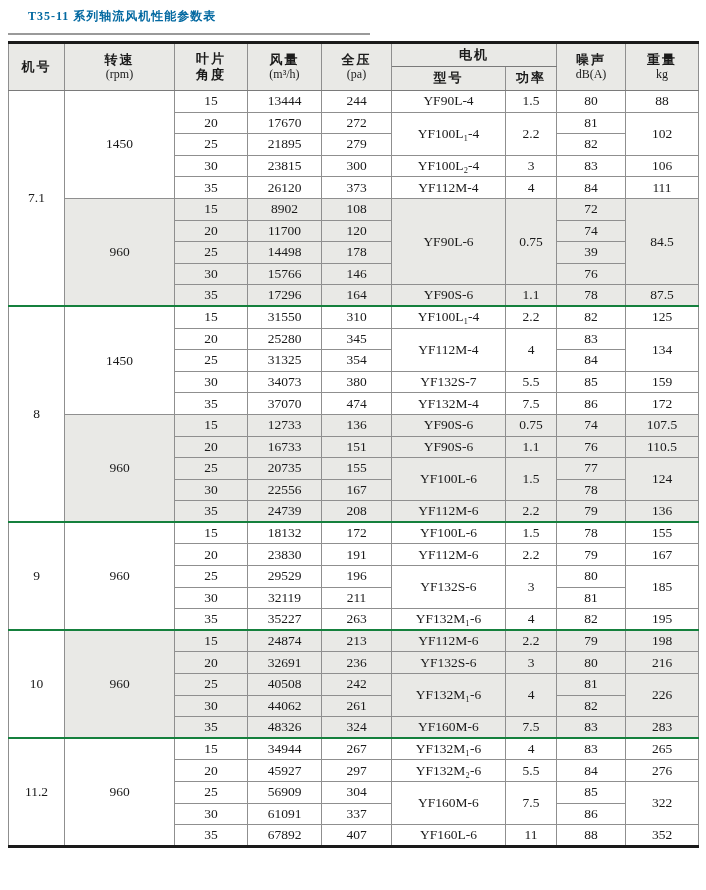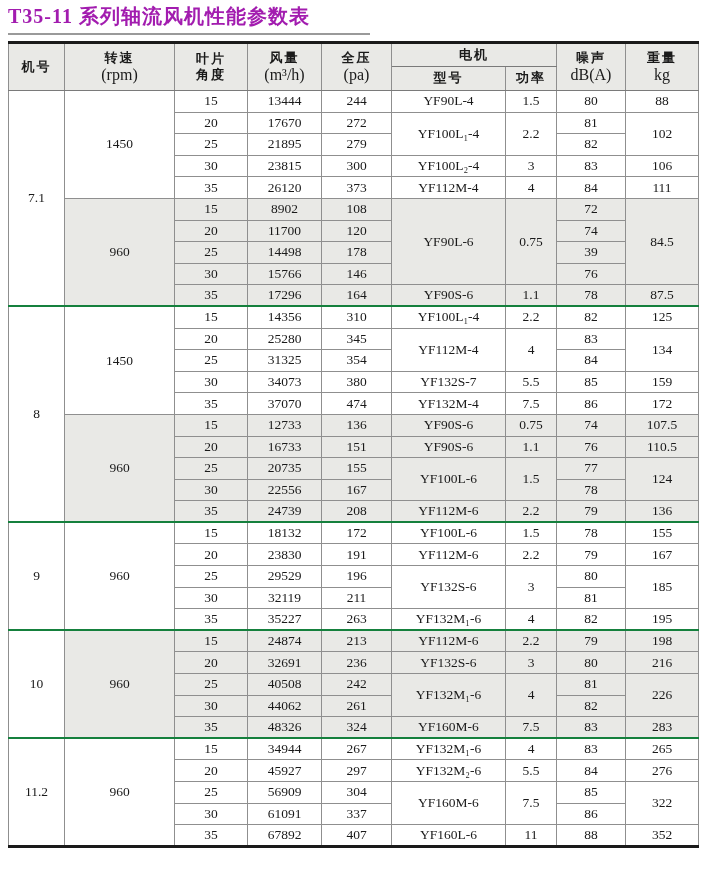--- a/index.html
+++ b/index.html
@@ -5,22 +5,22 @@
   * { box-sizing: border-box; }
   html, body { margin: 0; padding: 0; }
   body {
     width: 706px; height: 890px; overflow: hidden;
     background: #ffffff; color: #1a1a1a;
     font-family: "Liberation Serif", "DejaVu Serif", serif;
   }
   .page { padding: 7px 8px 0 8px; }
 
   .title {
-    font-size: 20px; font-weight: bold; letter-spacing: 1px;
-    color: #a21caf; line-height: 19px;
+    font-size: 12px; font-weight: bold; letter-spacing: 1px;
+    color: #0369a1; line-height: 19px; margin-left: 20px;
   }
   .title-rule {
     width: 362px; height: 2px; background: #9a9a9a;
     margin: 7px 0 6px 0;
   }
 
   table.perf {
     border-collapse: collapse; table-layout: fixed; width: 690px;
     border-left: 1px solid #8f8f8f; border-right: 1px solid #8f8f8f;
     border-top: 3px solid #1a1a1a; border-bottom: 3px solid #1a1a1a;
@@ -40,21 +40,21 @@
   td.ge { border-bottom: 2px solid #15803d; }
 
   .cn {
     font-family: "Liberation Sans", "DejaVu Sans", sans-serif;
     font-weight: bold; letter-spacing: 2px;
     font-size: 13px; line-height: 1.25;
   }
   .lat {
     font-family: "Liberation Serif", "DejaVu Serif", serif;
     font-weight: normal; letter-spacing: 0;
-    font-size: 16px; line-height: 1.15;
+    font-size: 12px; line-height: 1.15;
   }
 </style>
 </head>
 <body>
 
 <div class="page">
 
   <div class="title">T35-11 系列轴流风机性能参数表</div>
   <div class="title-rule"></div>
 
@@ -183,21 +183,21 @@
           <td class="shaded ge">164</td>
           <td class="shaded ge">YF90S-6</td>
           <td class="shaded ge">1.1</td>
           <td class="shaded ge">78</td>
           <td class="shaded ge">87.5</td>
         </tr>
         <tr>
           <td rowspan="10" class="ge">8</td>
           <td rowspan="5">1450</td>
           <td>15</td>
-          <td>14356</td>
+          <td>31550</td>
           <td>310</td>
           <td>YF100L₁-4</td>
           <td>2.2</td>
           <td>82</td>
           <td>125</td>
         </tr>
         <tr>
           <td>20</td>
           <td>25280</td>
           <td>345</td>

